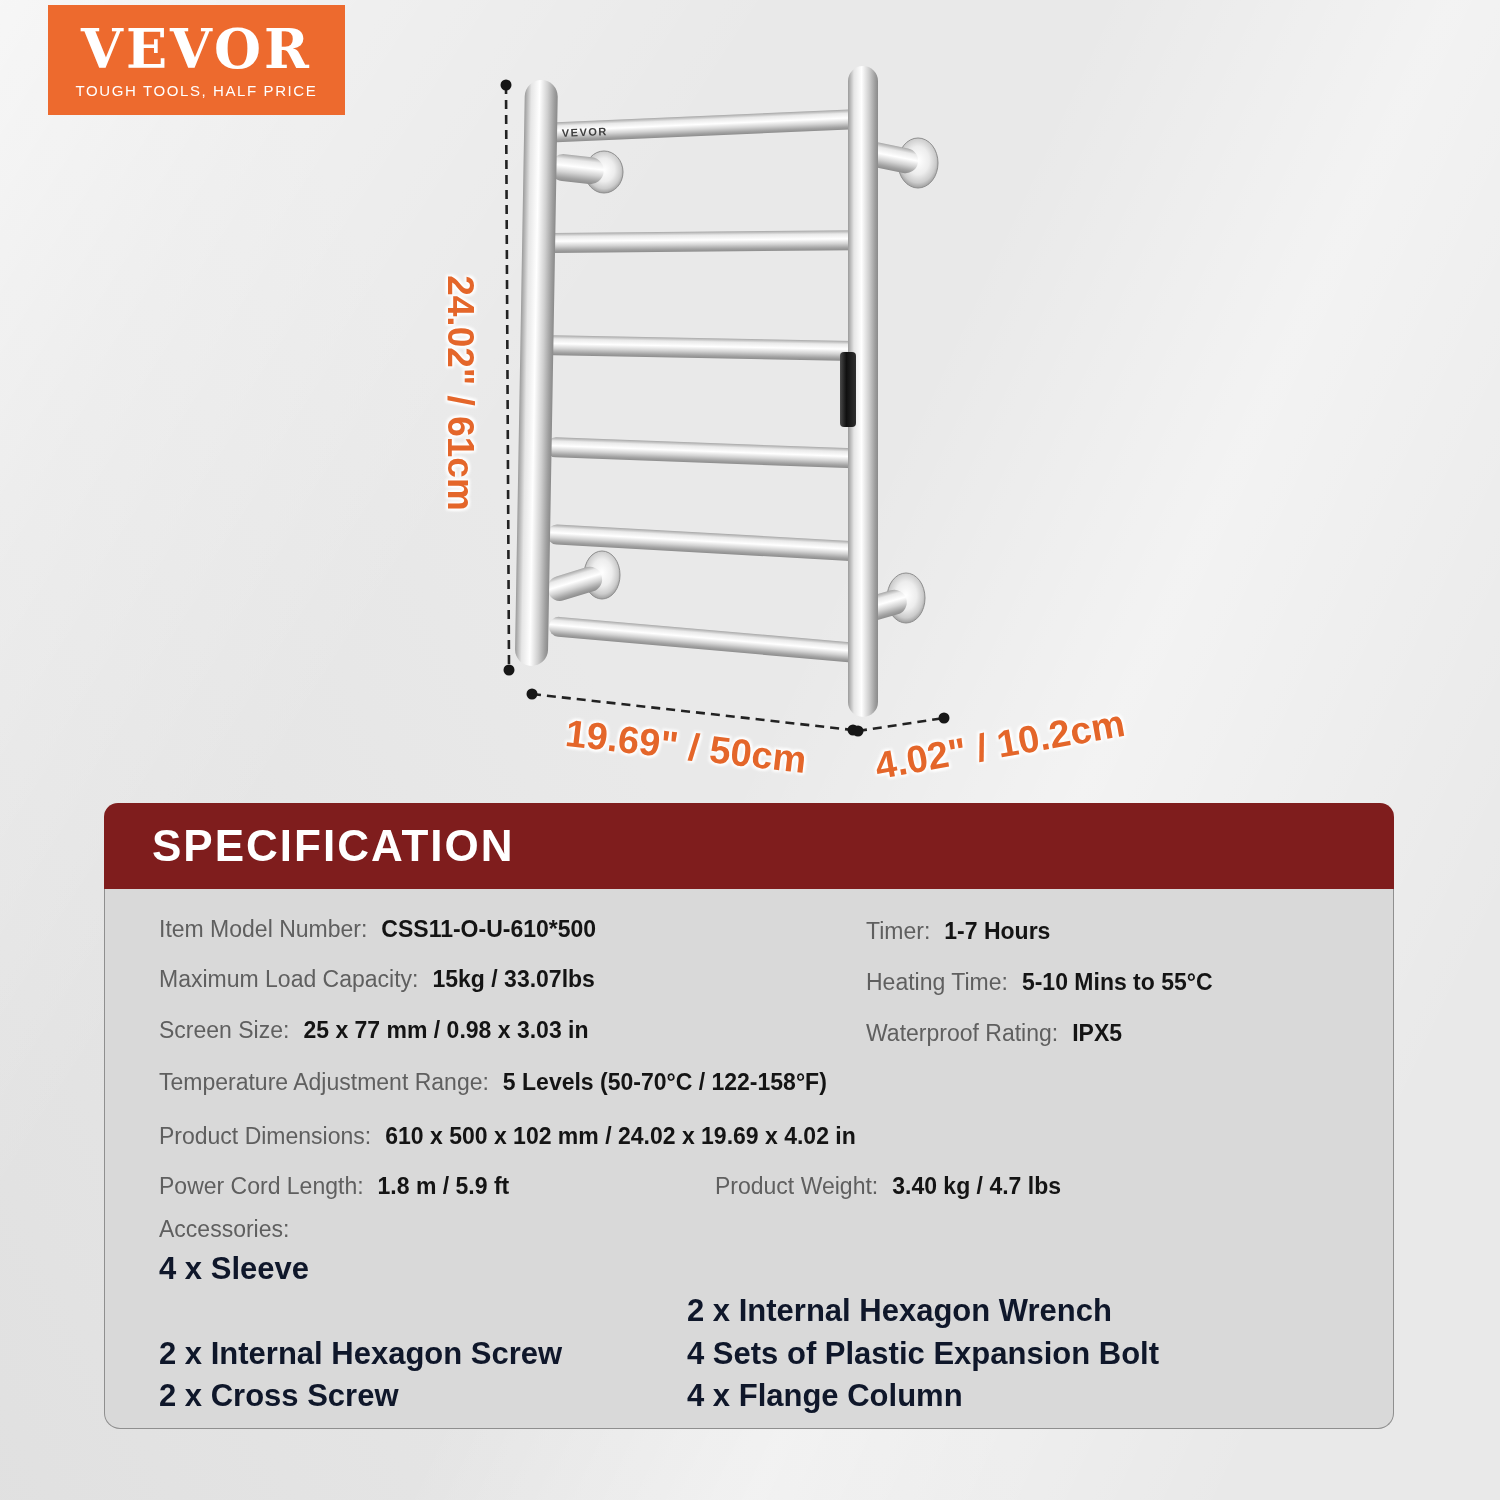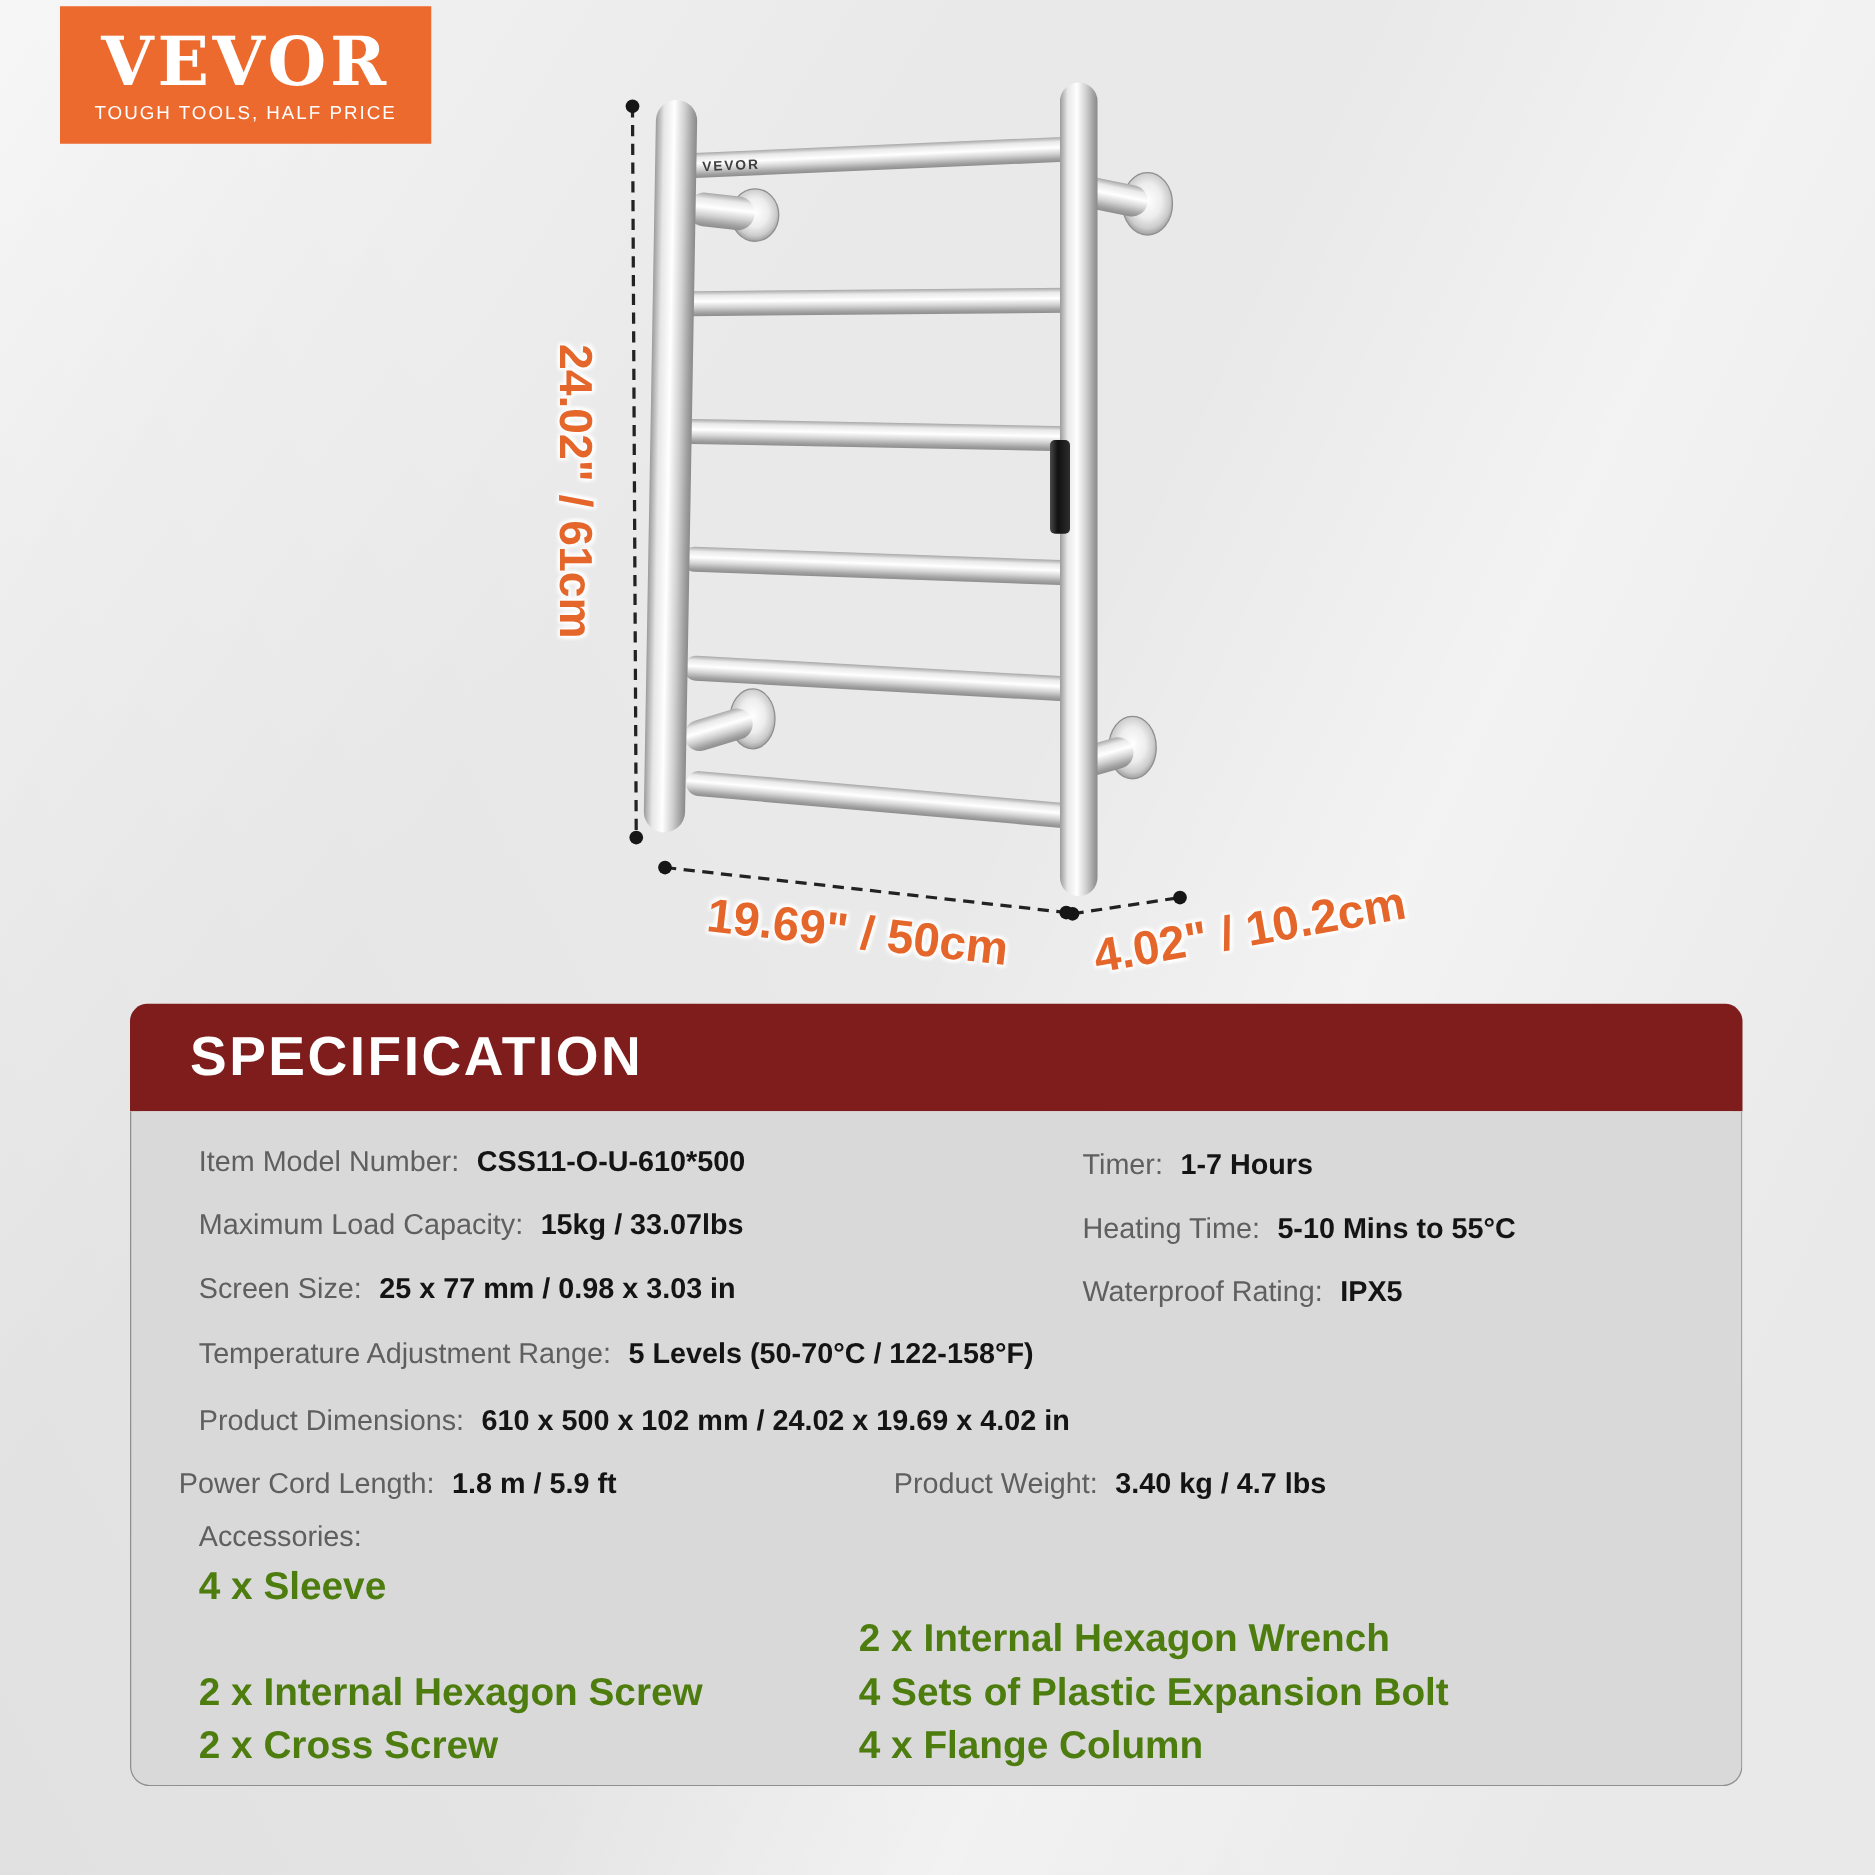--- a/index.html
+++ b/index.html
@@ -29,21 +29,21 @@
   
   .spec-header{left:104px;top:803px;width:1290px;height:86px;background:#7f1d1d;
                border-radius:14px 14px 0 0;display:flex;align-items:center;}
   .spec-title{color:#fff;font-size:44px;font-weight:bold;letter-spacing:2px;margin-left:48px;}
   .spec-body{left:104px;top:889px;width:1288px;height:539px;background:#d9d9d9;
              border:1px solid #8f8f8f;border-top:none;border-radius:0 0 16px 16px;}
   .pair{position:absolute;white-space:nowrap;font-size:23px;line-height:36px;}
   .lab{color:#5f5f5f;margin-right:14px;}
   .val{color:#141414;font-weight:bold;}
   .acc{position:absolute;white-space:nowrap;font-size:31px;line-height:36px;
-       color:#4d7c0f;font-weight:bold;}
+       color:#0f172a;font-weight:bold;}
 </style>
 </head>
 <body>
 
 <div class="abs logo">
   <div class="logo-name">VEVOR</div>
   <div class="logo-tag">TOUGH TOOLS, HALF PRICE</div>
 </div>
 
 <svg class="abs" style="left:440px;top:30px;" width="570" height="770" viewBox="0 0 570 770">
@@ -185,21 +185,21 @@
   </div>
 
   <div class="pair" style="left:54px;top:175px;text-align:center;">
     <span class="lab">Temperature Adjustment Range:</span><span class="val">5 Levels (50-70°C / 122-158°F)</span>
   </div>
 
   <div class="pair" style="left:54px;top:229px;">
     <span class="lab">Product Dimensions:</span><span class="val">610 x 500 x 102 mm / 24.02 x 19.69 x 4.02 in</span>
   </div>
 
-  <div class="pair" style="left:38px;top:279px;">
+  <div class="pair" style="left:54px;top:279px;">
     <span class="lab">Power Cord Length:</span><span class="val">1.8 m / 5.9 ft</span>
   </div>
   <div class="pair" style="left:610px;top:279px;">
     <span class="lab">Product Weight:</span><span class="val">3.40 kg / 4.7 lbs</span>
   </div>
 
   <div class="pair" style="left:54px;top:322px;">
     <span class="lab">Accessories:</span>
   </div>
 

